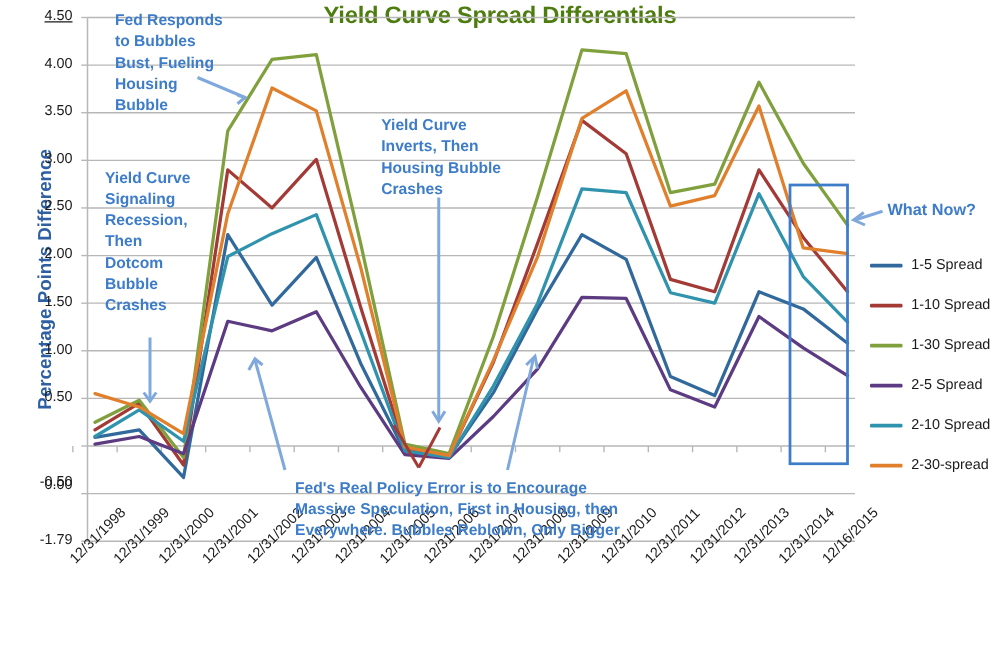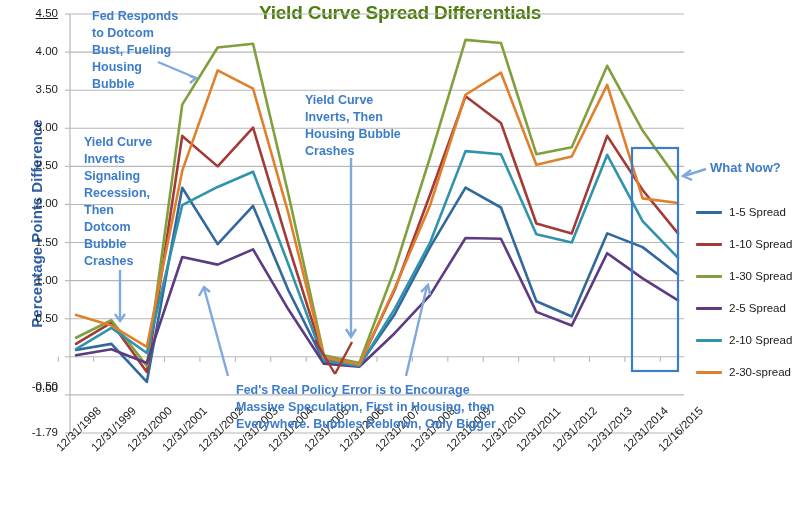--- a/index.html
+++ b/index.html
@@ -216,29 +216,28 @@
       <div class="x-tick-label" style="left: 478.941px; top: 445px;">12/31/2010</div>
       <div class="x-tick-label" style="left: 514.353px; top: 445px;">12/31/2011</div>
       <div class="x-tick-label" style="left: 549.765px; top: 445px;">12/31/2012</div>
       <div class="x-tick-label" style="left: 585.176px; top: 445px;">12/31/2013</div>
       <div class="x-tick-label" style="left: 620.588px; top: 445px;">12/31/2014</div>
       <div class="x-tick-label" style="left: 656px; top: 445px;">12/16/2015</div>
     </div>
 
   <div class="annot" style="left:92px; top:8px; width:105px;">
     <div>Fed Responds</div>
-    <div>to Dotcom</div>
+    <div>to Bubbles</div>
     <div>Bust, Fueling</div>
     <div>Housing</div>
     <div>Bubble</div>
   </div>
 
   <div class="annot" style="left:84px; top:134px; width:100px;">
     <div>Yield Curve</div>
-    <div>Inverts</div>
     <div>Signaling</div>
     <div>Recession,</div>
     <div>Then</div>
     <div>Dotcom</div>
     <div>Bubble</div>
     <div>Crashes</div>
   </div>
 
   <div class="annot" style="left:305px; top:92px; width:130px;">
     <div>Yield Curve</div>

